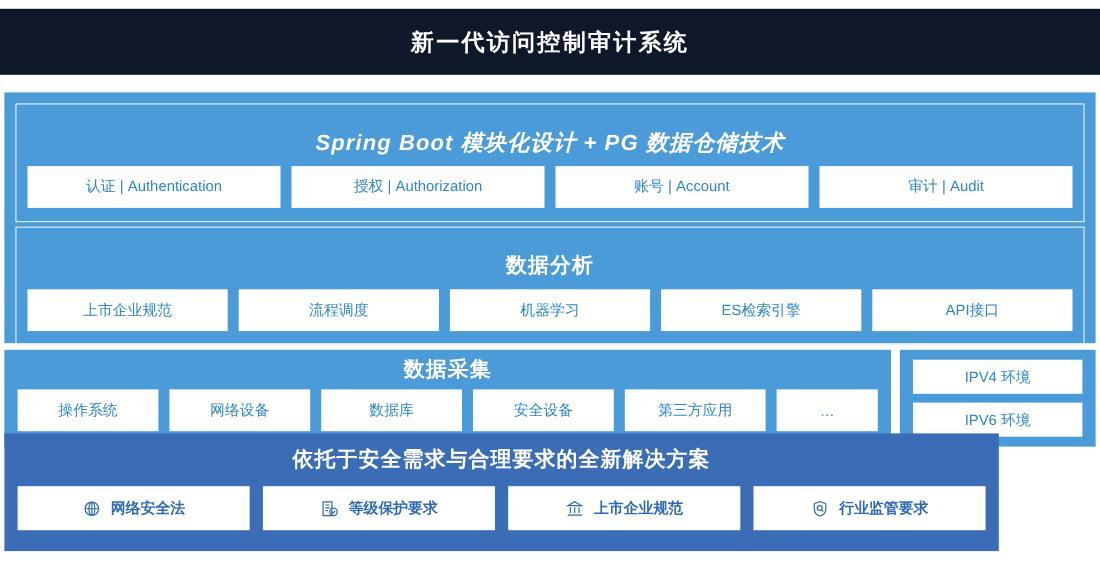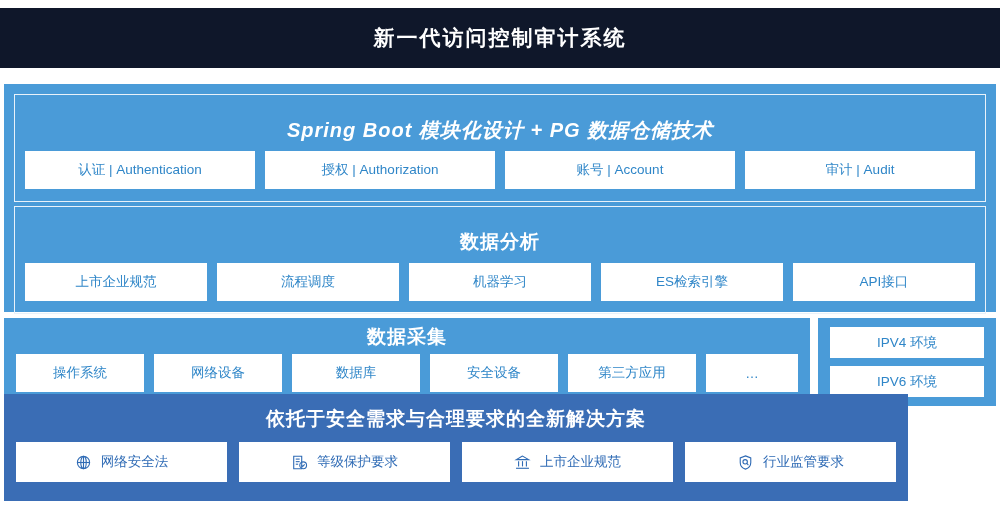--- a/index.html
+++ b/index.html
@@ -145,20 +145,21 @@
     box-sizing: border-box;
     padding: 8px 12px 14px 12px;
   }
   .panel-compliance .inner-title {
     font-size: 19px;
     line-height: 34px;
     margin-bottom: 6px;
   }
   .chip-icon {
     gap: 12px;
+    font-weight: bold;
   }
   .chip-icon .chip {
     height: 40px;
     gap: 9px;
     color: #2f6bb5;
     font-size: 13.5px;
   }
   .ico {
     width: 17px;
     height: 17px;

